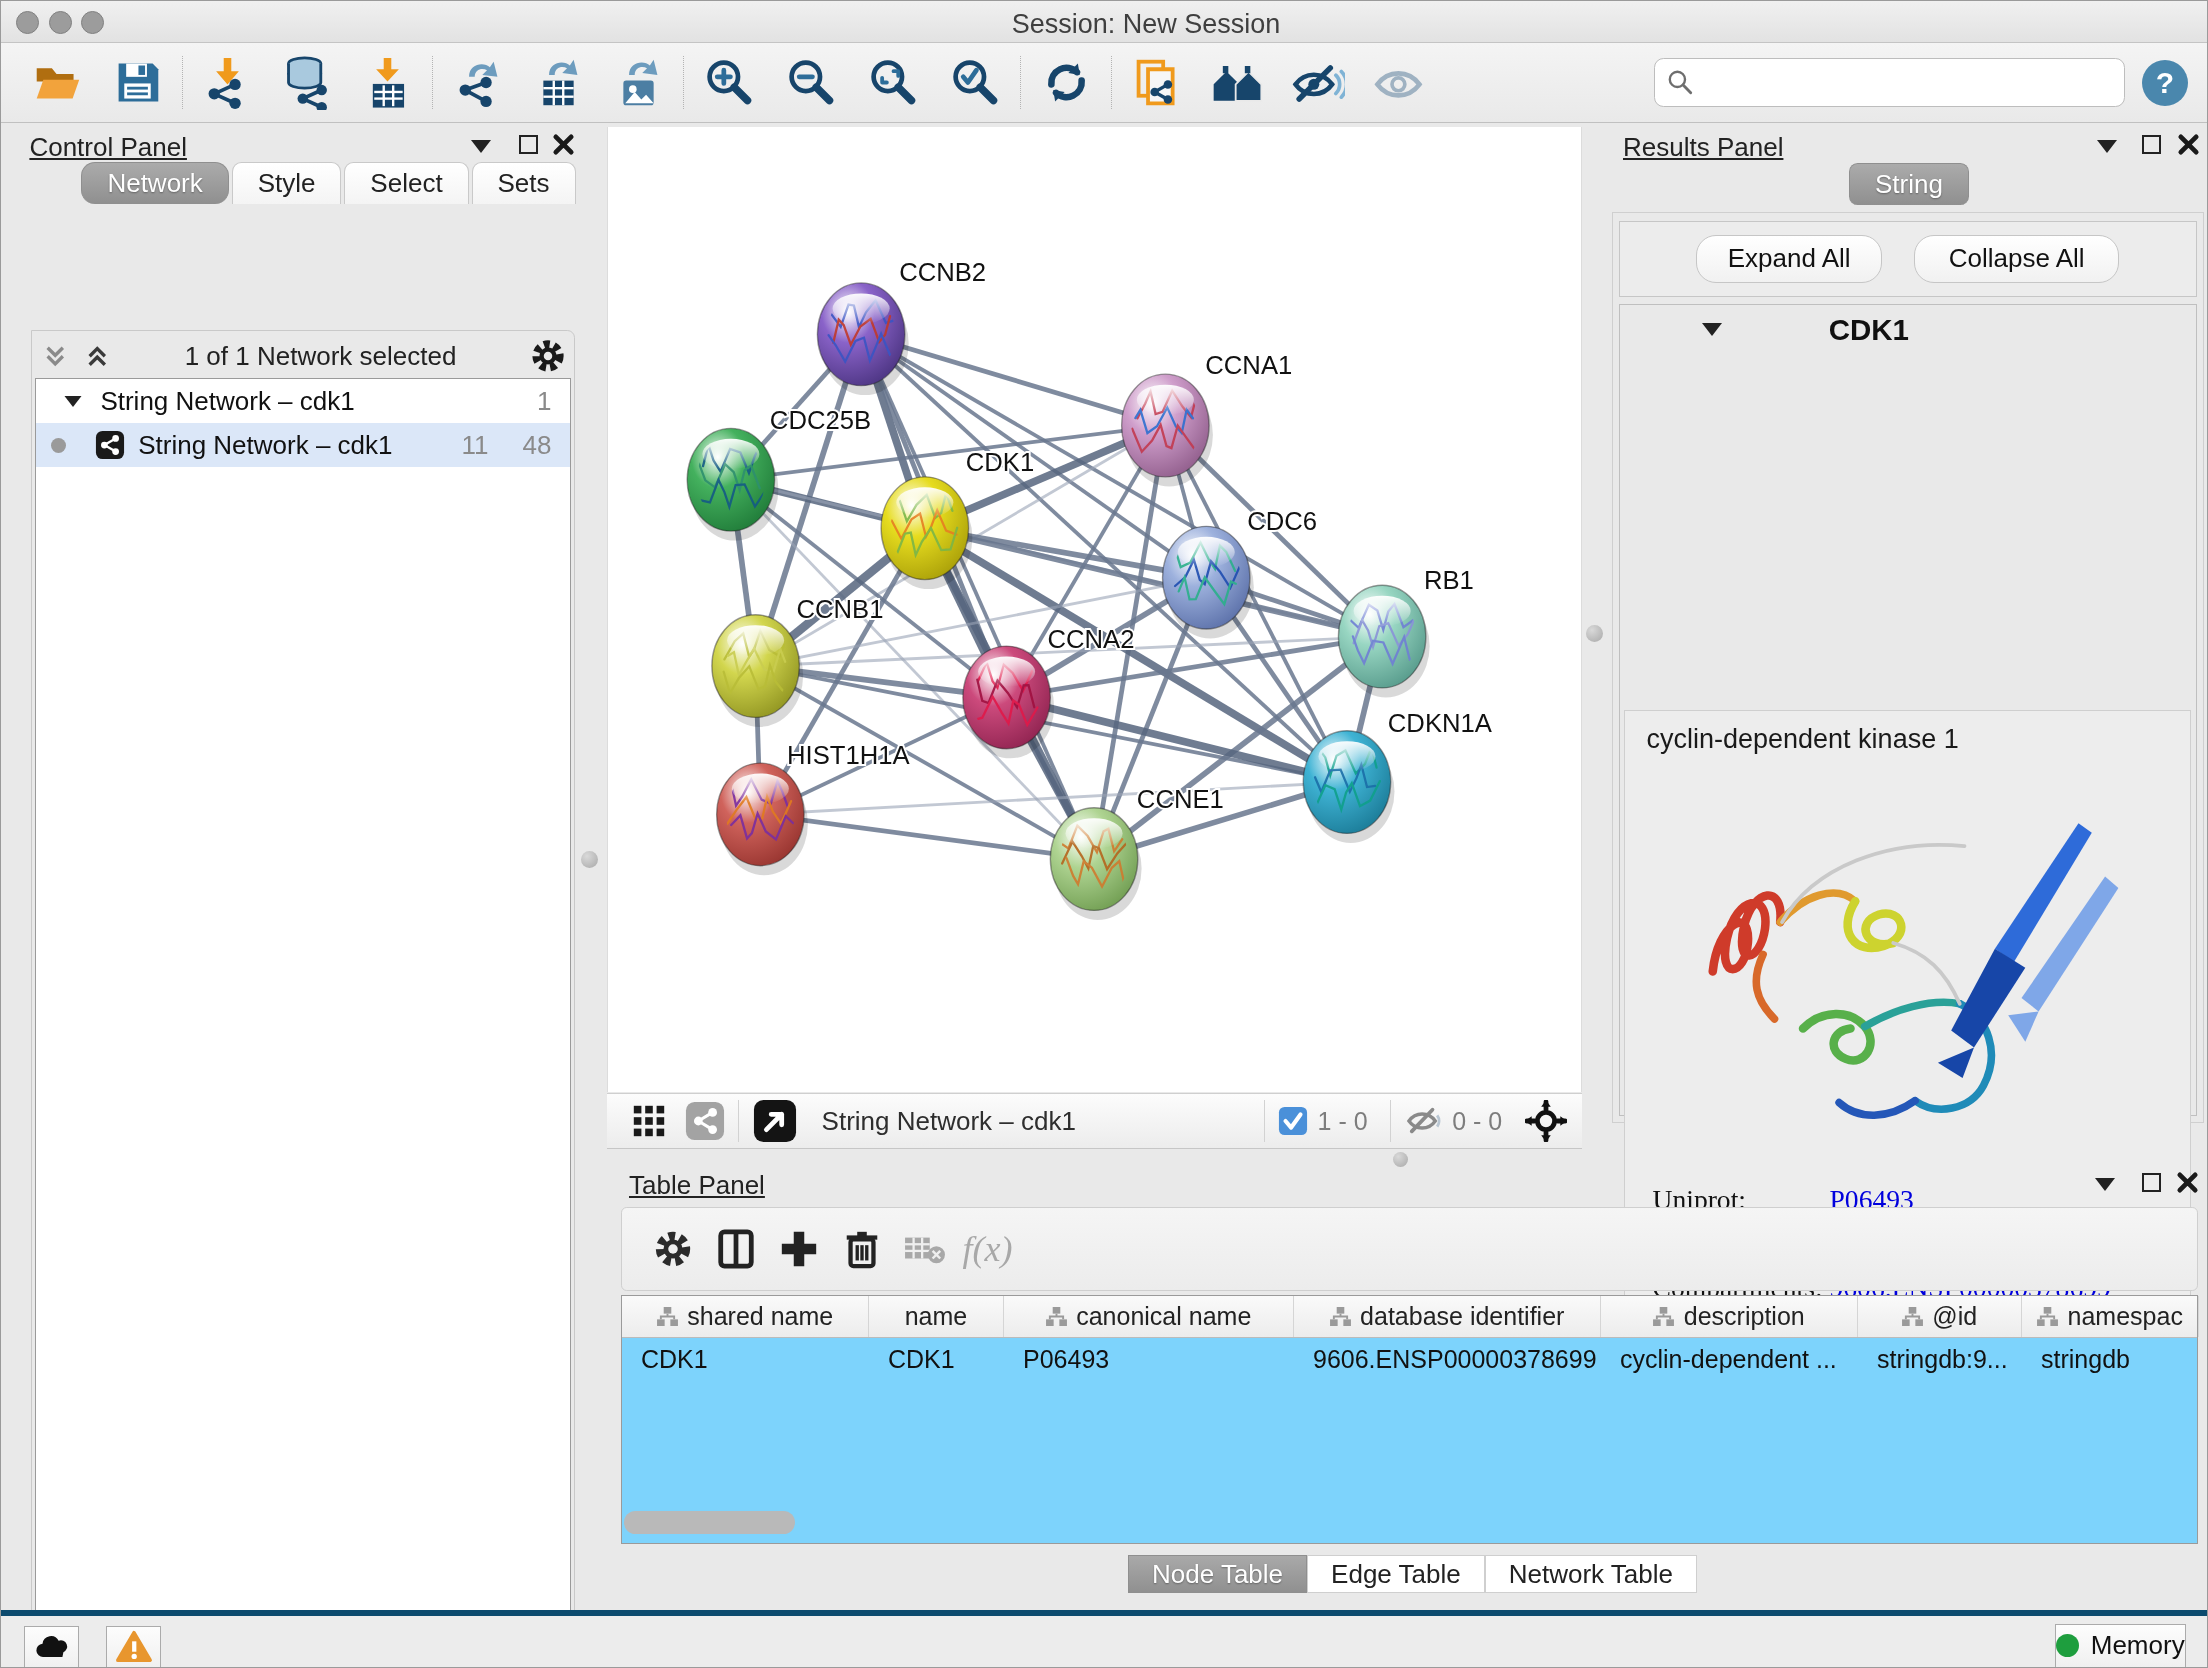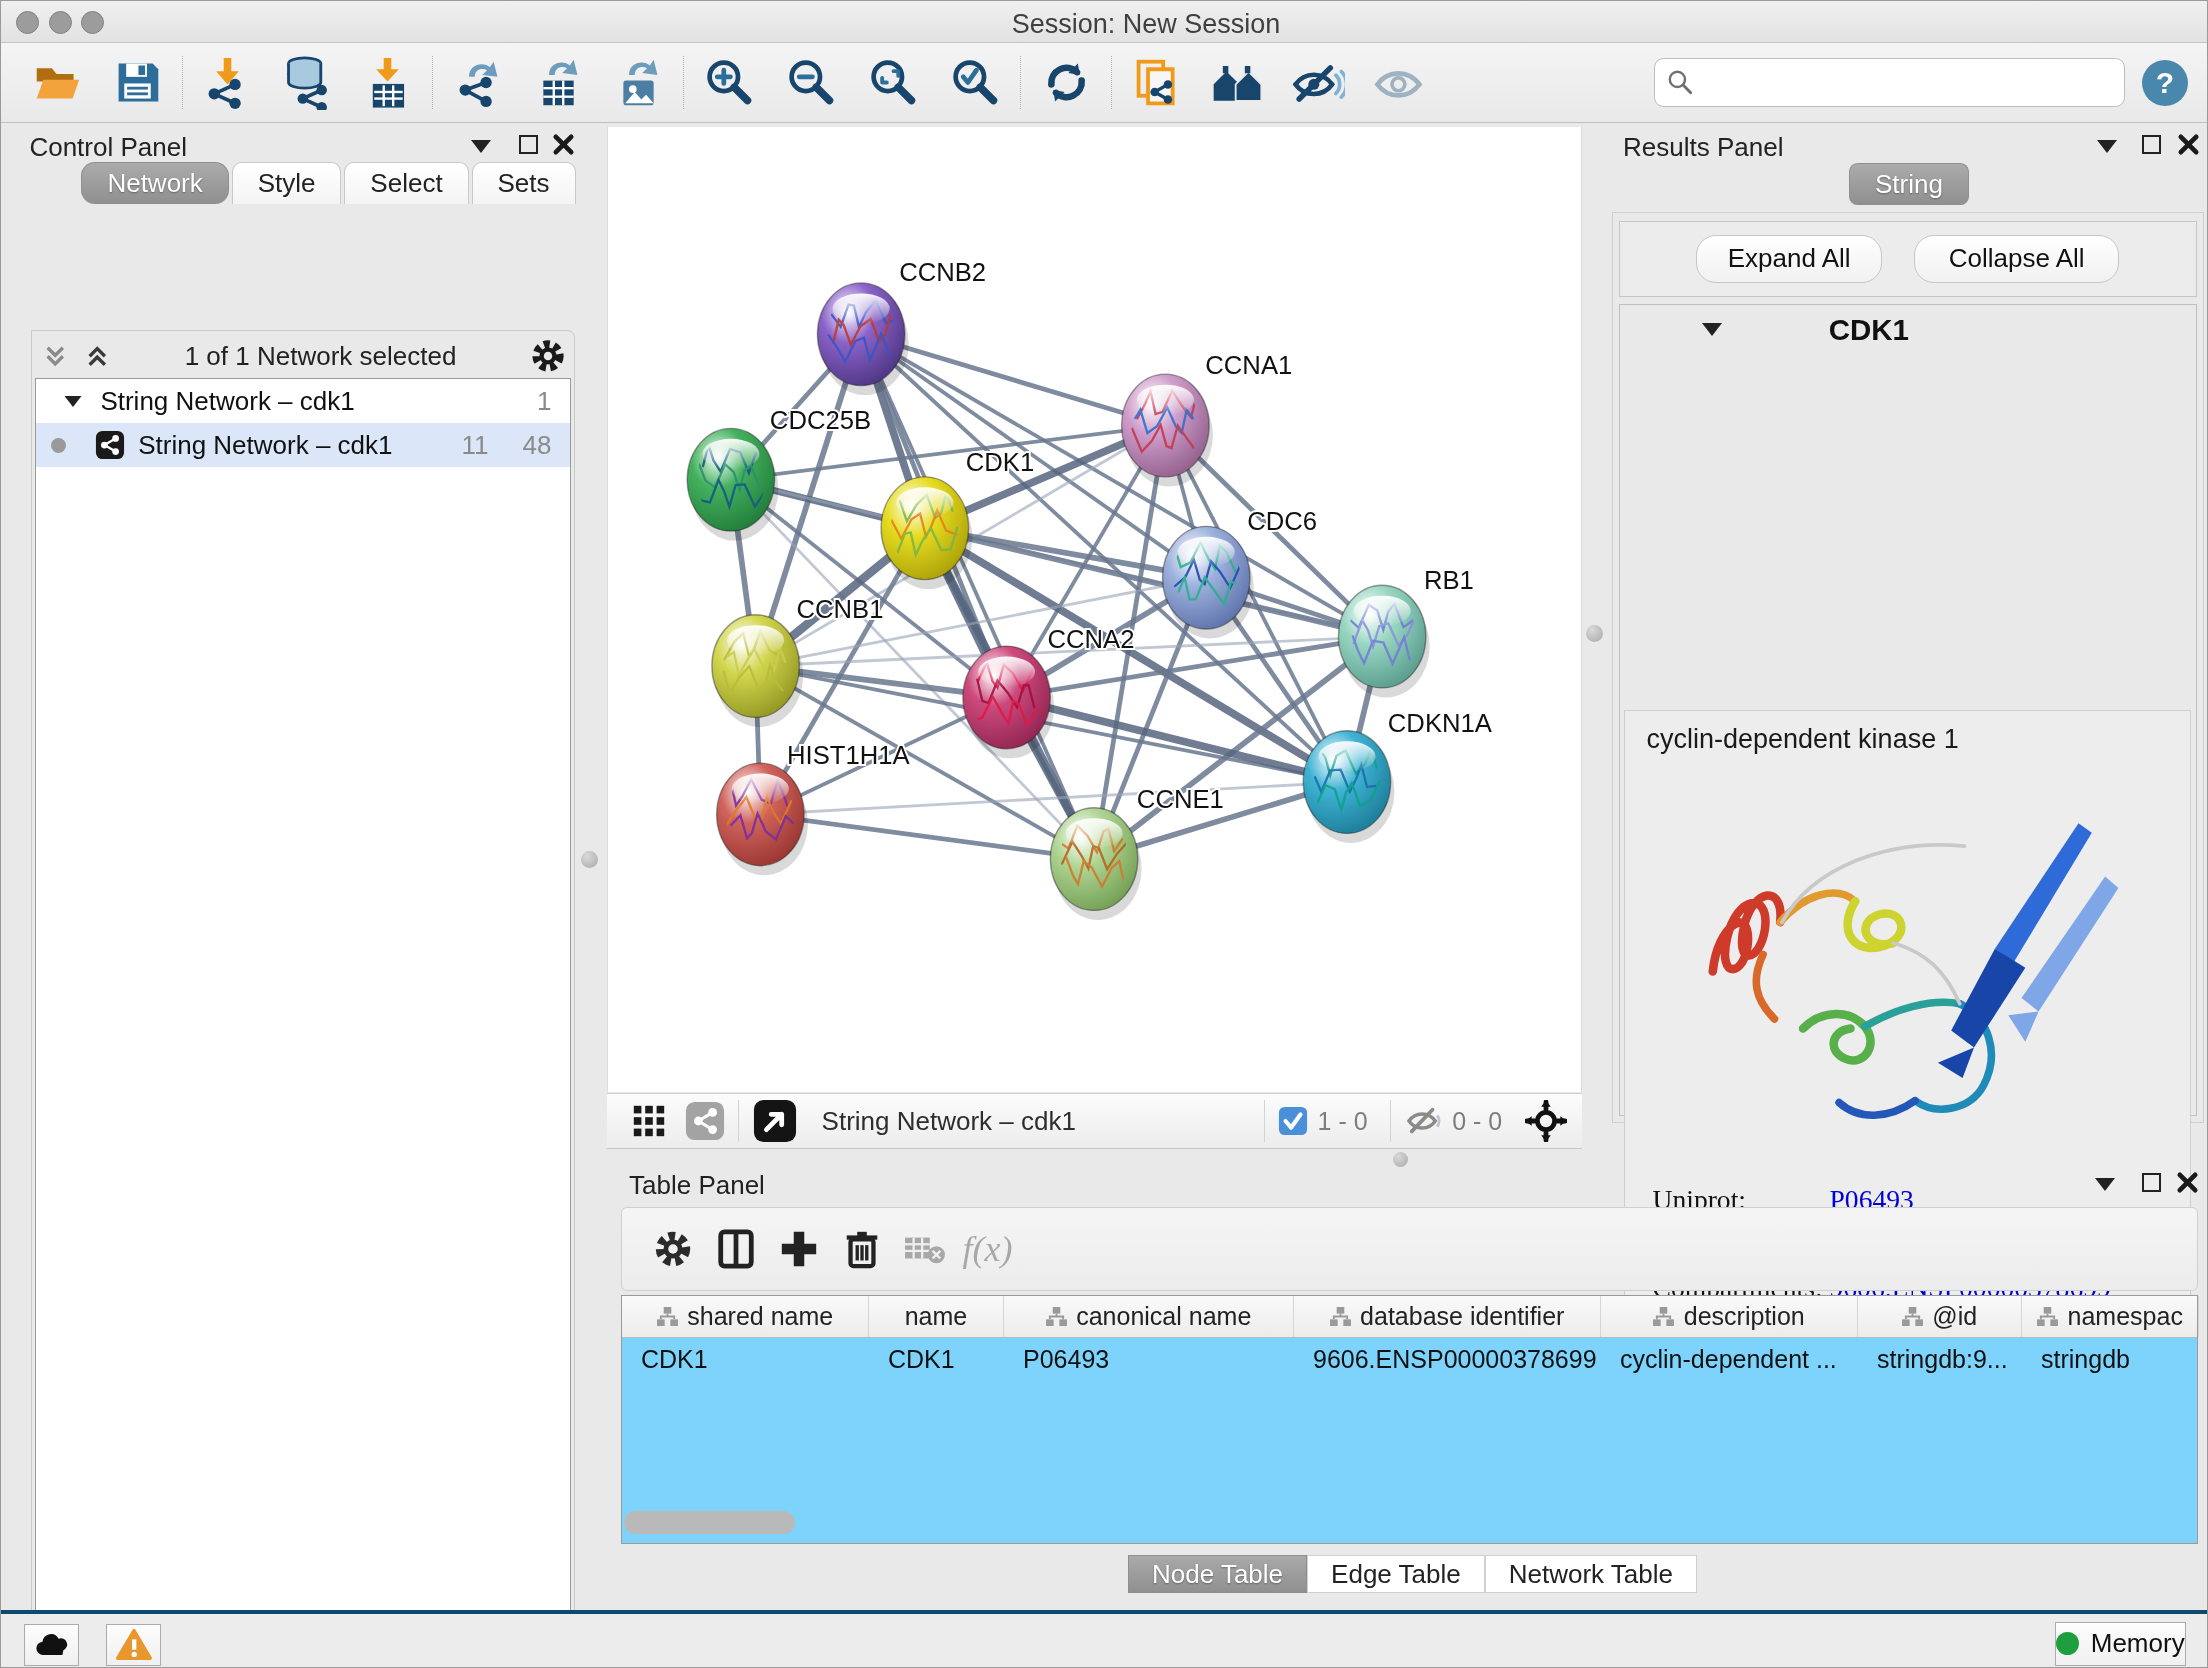--- a/index.html
+++ b/index.html
@@ -15,21 +15,21 @@
 
   
   #toolbar { left:0; top:42px; width:2208px; height:80px; background:linear-gradient(#f4f4f4,#e9e9e9); border-bottom:1px solid #c0c0c0; display:flex; align-items:center; }
   .tbi { width:55px; height:55px; display:flex; align-items:center; justify-content:center; flex:none; }
   .tsep { width:1.9px; height:53px; border-left:1.9px dotted #b3b3b3; margin:0 17px; flex:none; }
   #search-wrap { margin-left:auto; width:471px; height:49px; background:#fff; border:1px solid #bdbdbd; border-radius:9.5px; display:flex; align-items:center; padding:0 11.4px; }
   #search-input { border:none; outline:none; font-size:25px; width:399px; background:transparent; }
   #help-btn { width:46px; height:46px; border-radius:50%; background:#4a87ad; color:#fff; font-size:30px; font-weight:bold; display:flex; align-items:center; justify-content:center; margin:0 21px 0 17px; }
 
   
-  .ph-title { font-size:26px; color:#222; }
+  .ph-title { font-size:26px; color:#222;text-decoration:underline; }
   .tri-down { width:0; height:0; border-left:10.5px solid transparent; border-right:10.5px solid transparent; border-top:13.3px solid #222; display:inline-block; }
   .float-box { width:19px; height:19px; border:2.9px solid #222; display:inline-block; }
 
   
   .tab { height:42px; display:flex; align-items:center; justify-content:center; font-size:26px; color:#222; background:linear-gradient(#fff,#f4f4f4); border:1px solid #c9c9c9; border-bottom:none; border-radius:9.5px 9.5px 0 0; padding:0 25px; }
   .tab.active { background:linear-gradient(#ababab,#8f8f8f); color:#fff; border-radius:14px; border-color:#8f8f8f; text-shadow:0 1px 1.9px rgba(0,0,0,.35); }
   #cp-body { left:19px; top:203px; width:544px; height:1379px; background:#e9e9e9; border:1px solid #c9c9c9; border-radius:0 7.6px 7.6px 7.6px; }
   #cp-list { left:23px; top:251px; width:536px; height:1328px; background:#fff; border:1px solid #9a9a9a; }
   .tree-row { height:44px; display:flex; align-items:center; font-size:26px; color:#111; }
   .badge { color:#8a8a8a; }
@@ -55,21 +55,21 @@
   #tbl-box { left:620px; top:1294px; width:1577px; height:249px; background:#7dd3fc; border:1.9px solid #9a9a9a; }
   #tbl-header { display:flex; height:42px; background:linear-gradient(#fafafa,#ececec); border-bottom:1px solid #bbb; }
   .th { display:flex; align-items:center; justify-content:center; gap:9.5px; font-size:25px; color:#222; border-right:1px solid #d5d5d5; flex:none; overflow:hidden; }
   #tbl-row { display:flex; height:42px; }
   .td { font-size:25px; color:#111; padding-left:19px; display:flex; align-items:center; flex:none; overflow:hidden; white-space:nowrap; }
   #hscroll { left:623px; top:1510px; width:171px; height:23px; border-radius:11.4px; background:#b9b9b9; }
   .btab { height:38px; display:flex; align-items:center; justify-content:center; font-size:26px; padding:0 23px; background:#fff; border:1px solid #cfcfcf; color:#222; }
   .btab.active { background:linear-gradient(#a9a9a9,#909090); color:#fff; border-color:#8f8f8f; text-shadow:0 1px 1.9px rgba(0,0,0,.35); }
 
   
-  #statusbar { left:0; top:1609px; width:2208px; height:59px; background:#ececec; border-top:4px solid #0c4a6e; }
+  #statusbar { left:0; top:1609px; width:2208px; height:59px; background:#ececec; border-top:6px solid #0c4a6e; }
   .sb-btn { background:linear-gradient(#fdfdfd,#f0f0f0); border:1.9px solid #ababab; display:flex; align-items:center; justify-content:center; }
 
   .handle-dot { width:17px; height:17px; border-radius:50%; background:radial-gradient(circle at 35% 30%, #d9d9d9, #a8a8a8); }
   svg text { font-family:"Liberation Sans", sans-serif; }
 </style>
 </head>
 <body>
 
 <div id="app">
 

